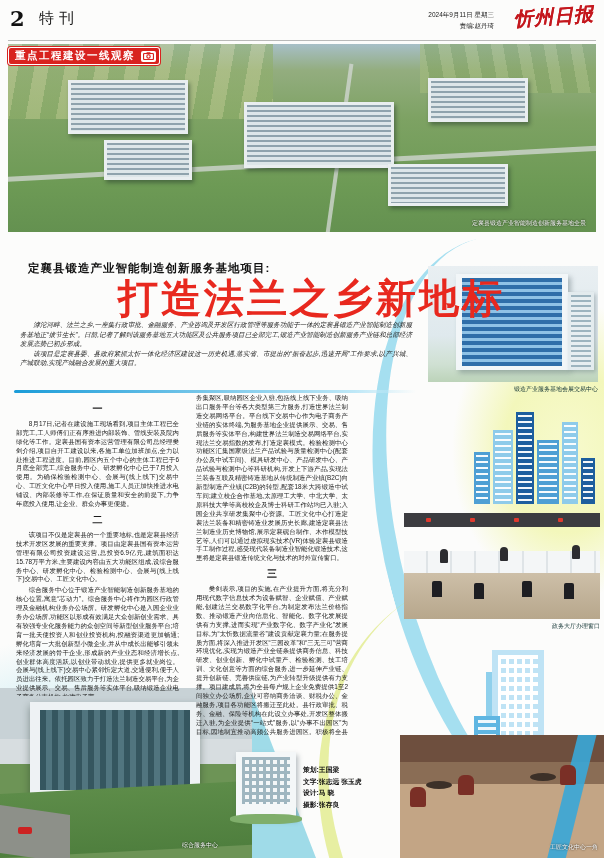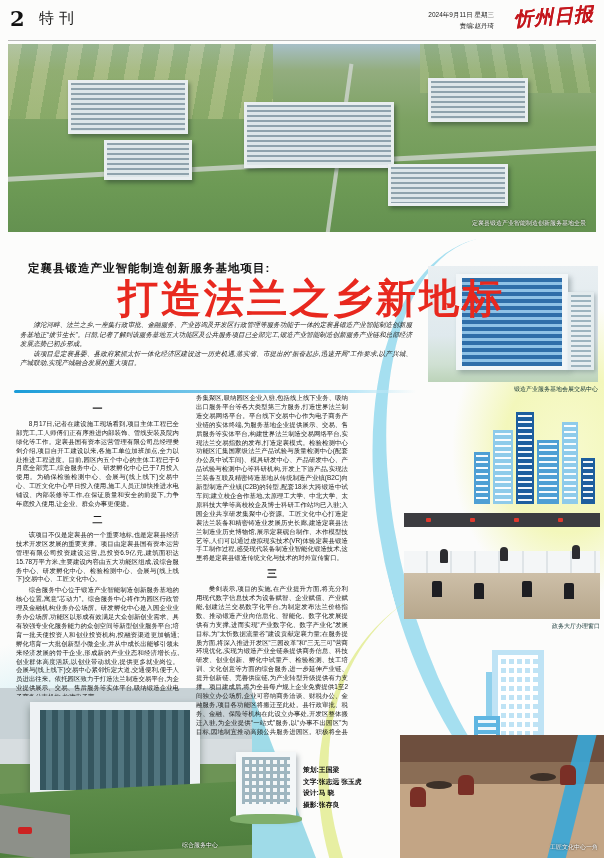--- a/index.html
+++ b/index.html
@@ -132,20 +132,30 @@
     <span class="page-num">2</span>
     <span class="section-name">特刊</span>
     <div class="dateblock">
       <div>2024年9月11日 星期三</div>
       <div>责编:赵丹琦</div>
     </div>
     <div class="masthead">忻州日报</div>
   </div>
   <div class="header-rule"></div>
 
+  <div class="banner">
+    <span class="banner-label">重点工程建设一线观察</span>
+    <span class="cam-box">
+      <svg width="11" height="8" viewBox="0 0 22 16">
+        <rect x="1" y="3" width="20" height="12" rx="2" fill="none" stroke="#d8231f" stroke-width="2.4"></rect>
+        <rect x="7" y="0.5" width="8" height="4" rx="1" fill="#d8231f"></rect>
+        <circle cx="11" cy="9" r="3.4" fill="none" stroke="#d8231f" stroke-width="2.2"></circle>
+      </svg>
+    </span>
+  </div>
 
   <div class="aerial">
     <div class="field" style="top:0;left:0;width:45%;height:40%;background:repeating-linear-gradient(100deg,#b9c78a 0 14px,#8fae6a 14px 30px);"></div>
     <div class="field" style="top:0;right:0;width:30%;height:26%;background:repeating-linear-gradient(80deg,#a3bb7c 0 12px,#84a562 12px 26px);"></div>
     <div class="road" style="top:62%;left:-4%;width:110%;height:5px;transform:rotate(-3deg);"></div>
     <div class="road" style="top:10%;left:56%;width:4px;height:95%;transform:rotate(8deg);"></div>
     <div class="bld" style="top:36px;left:60px;width:120px;height:54px;">
         <div class="win"></div>
       </div>
     <div class="bld" style="top:96px;left:96px;width:88px;height:40px;">

